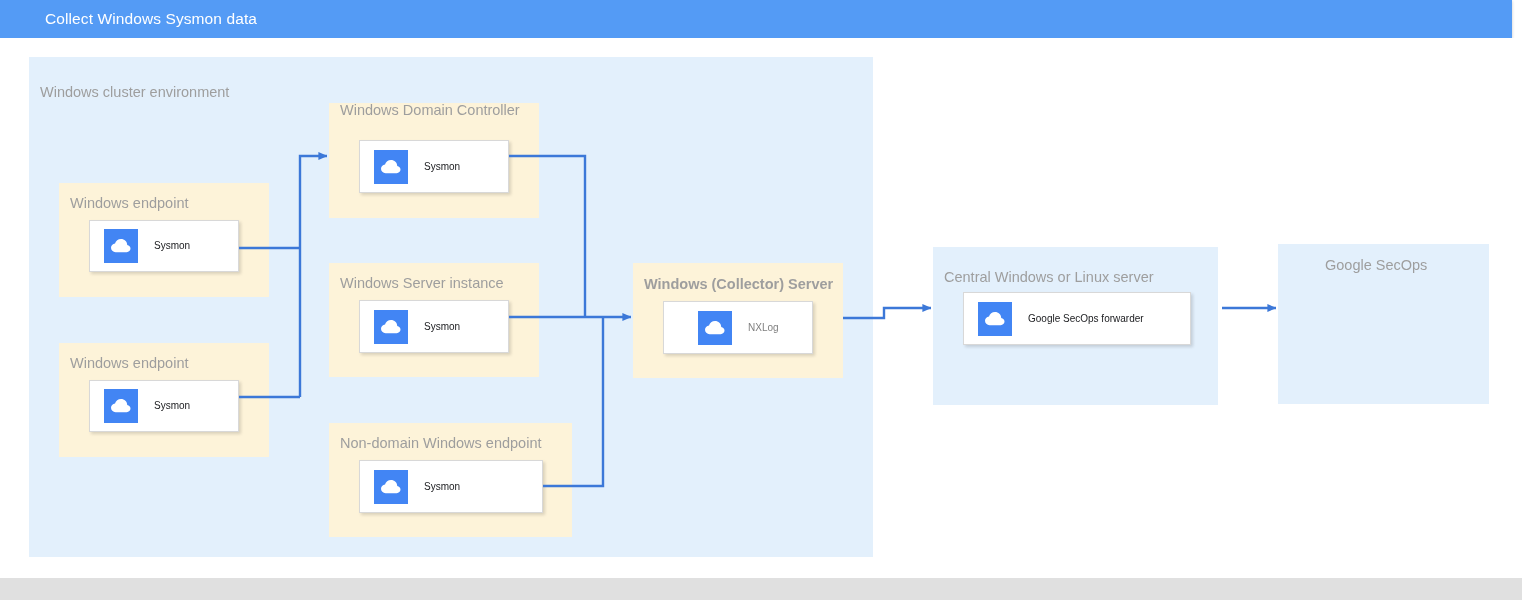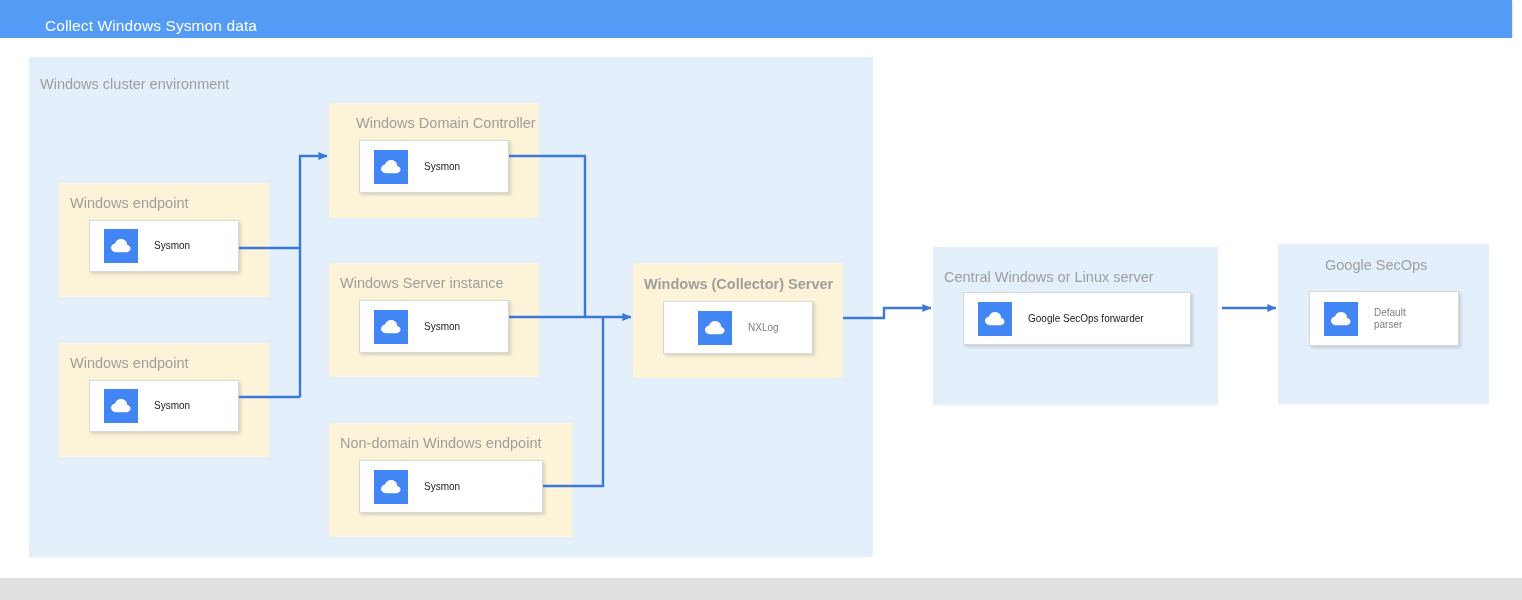--- a/index.html
+++ b/index.html
@@ -22,21 +22,21 @@
     left: 0;
     top: 0;
     width: 1512px;
     height: 38px;
     background: #549bf5;
     box-shadow: 0 1px 3px rgba(0,0,0,0.22);
   }
   .titlebar-text {
     position: absolute;
     left: 45px;
-    top: 7px;
+    top: 0;
     height: 38px;
     line-height: 38px;
     font-size: 15.5px;
     color: #ffffff;
     letter-spacing: 0.1px;
     white-space: nowrap;
   }
 
   
   .canvas {
@@ -118,21 +118,21 @@
 </head>
 <body>
 
 <div class="titlebar">
   <div class="titlebar-text">Collect Windows Sysmon data</div>
 </div>
 
 <div class="canvas">
 
   <div class="group group-blue" style="left:29px; top:19px; width:844px; height:500px;">
-    <div class="group-label" style="left:11px; top:20px;">Windows cluster environment</div>
+    <div class="group-label" style="left:11px; top:28px;">Windows cluster environment</div>
   </div>
 
   <div class="group group-cream" style="left:59px; top:145px; width:210px; height:114px;">
     <div class="group-label" style="left:11px; top:13px;">Windows endpoint</div>
   </div>
   <div class="node" style="left:89px; top:182px; width:150px; height:52px;">
     <span class="node-icon">
       <svg width="34" height="34" viewBox="0 0 34 34" aria-hidden="true">
         <path fill="#ffffff" d="M11.6 23.2c-2.6 0-4.6-2-4.6-4.4 0-2.2 1.7-4.1 4-4.4 0.7-2.6 3.1-4.5 6-4.5 3.4 0 6.2 2.6 6.2 5.9v0.2c1.9 0.3 3.3 1.8 3.3 3.6 0 2-1.7 3.6-3.8 3.6z"></path>
       </svg>
@@ -146,21 +146,21 @@
   <div class="node" style="left:89px; top:342px; width:150px; height:52px;">
     <span class="node-icon">
       <svg width="34" height="34" viewBox="0 0 34 34" aria-hidden="true">
         <path fill="#ffffff" d="M11.6 23.2c-2.6 0-4.6-2-4.6-4.4 0-2.2 1.7-4.1 4-4.4 0.7-2.6 3.1-4.5 6-4.5 3.4 0 6.2 2.6 6.2 5.9v0.2c1.9 0.3 3.3 1.8 3.3 3.6 0 2-1.7 3.6-3.8 3.6z"></path>
       </svg>
     </span>
     <span class="node-label label-dark">Sysmon</span>
   </div>
 
   <div class="group group-cream" style="left:329px; top:65px; width:210px; height:115px;">
-    <div class="group-label" style="left:11px; top:13px;margin-left:16px;">Windows Domain Controller</div>
+    <div class="group-label" style="left:11px; top:0;">Windows Domain Controller</div>
   </div>
   <div class="node" style="left:359px; top:102px; width:150px; height:53px;">
     <span class="node-icon">
       <svg width="34" height="34" viewBox="0 0 34 34" aria-hidden="true">
         <path fill="#ffffff" d="M11.6 23.2c-2.6 0-4.6-2-4.6-4.4 0-2.2 1.7-4.1 4-4.4 0.7-2.6 3.1-4.5 6-4.5 3.4 0 6.2 2.6 6.2 5.9v0.2c1.9 0.3 3.3 1.8 3.3 3.6 0 2-1.7 3.6-3.8 3.6z"></path>
       </svg>
     </span>
     <span class="node-label label-dark">Sysmon</span>
   </div>
 
@@ -207,29 +207,20 @@
     <span class="node-icon">
       <svg width="34" height="34" viewBox="0 0 34 34" aria-hidden="true">
         <path fill="#ffffff" d="M11.6 23.2c-2.6 0-4.6-2-4.6-4.4 0-2.2 1.7-4.1 4-4.4 0.7-2.6 3.1-4.5 6-4.5 3.4 0 6.2 2.6 6.2 5.9v0.2c1.9 0.3 3.3 1.8 3.3 3.6 0 2-1.7 3.6-3.8 3.6z"></path>
     </svg>
     </span>
     <span class="node-label label-dark">Google SecOps forwarder</span>
   </div>
 
   <div class="group group-blue" style="left:1278px; top:206px; width:211px; height:160px;">
     <div class="group-label" style="left:11px; top:14px;margin-left:36px;">Google SecOps</div>
-  </div>
-  <div class="node" style="left:1309px; top:253px; width:150px; height:55px;">
-    <span class="node-icon">
-      <svg width="34" height="34" viewBox="0 0 34 34" aria-hidden="true">
-        <path fill="#ffffff" d="M11.6 23.2c-2.6 0-4.6-2-4.6-4.4 0-2.2 1.7-4.1 4-4.4 0.7-2.6 3.1-4.5 6-4.5 3.4 0 6.2 2.6 6.2 5.9v0.2c1.9 0.3 3.3 1.8 3.3 3.6 0 2-1.7 3.6-3.8 3.6z"></path>
-      </svg>
-    </span>
-    <span class="node-label label-gray">Default
-parser</span>
   </div>
 
   <svg class="connectors" viewBox="0 0 1522 540" xmlns="http://www.w3.org/2000/svg">
     <defs>
       <marker id="arrowhead" markerWidth="9" markerHeight="8" refX="8.6" refY="4" orient="auto" markerUnits="userSpaceOnUse">
         <path d="M0,0 L9,4 L0,8 z" fill="#3c78d8"></path>
       </marker>
     </defs>
 
     <path d="M239,210 L300,210" fill="none" stroke="#3c78d8" stroke-width="2.4"></path>

